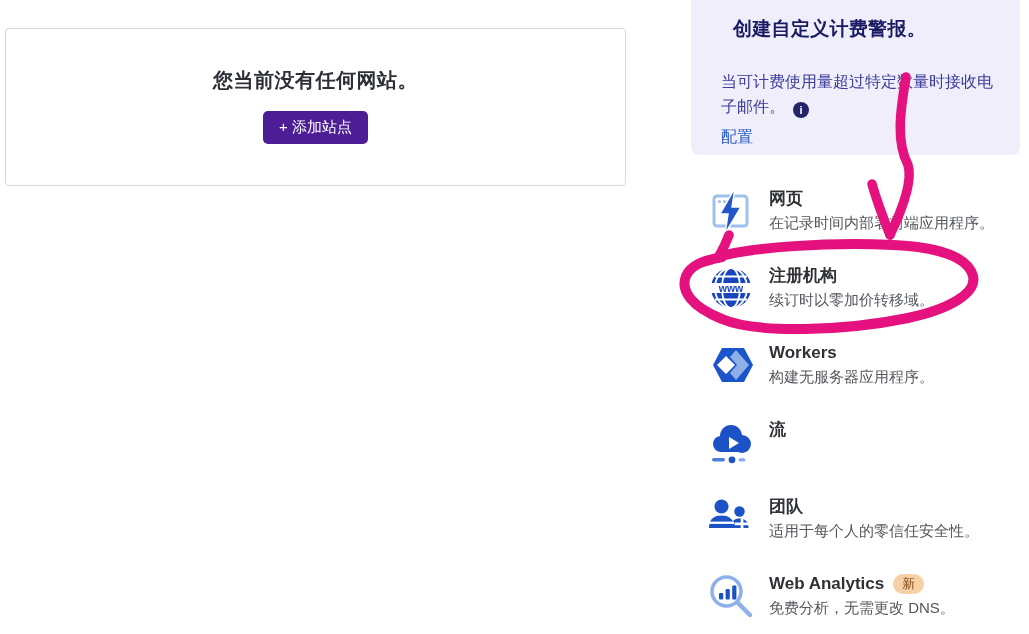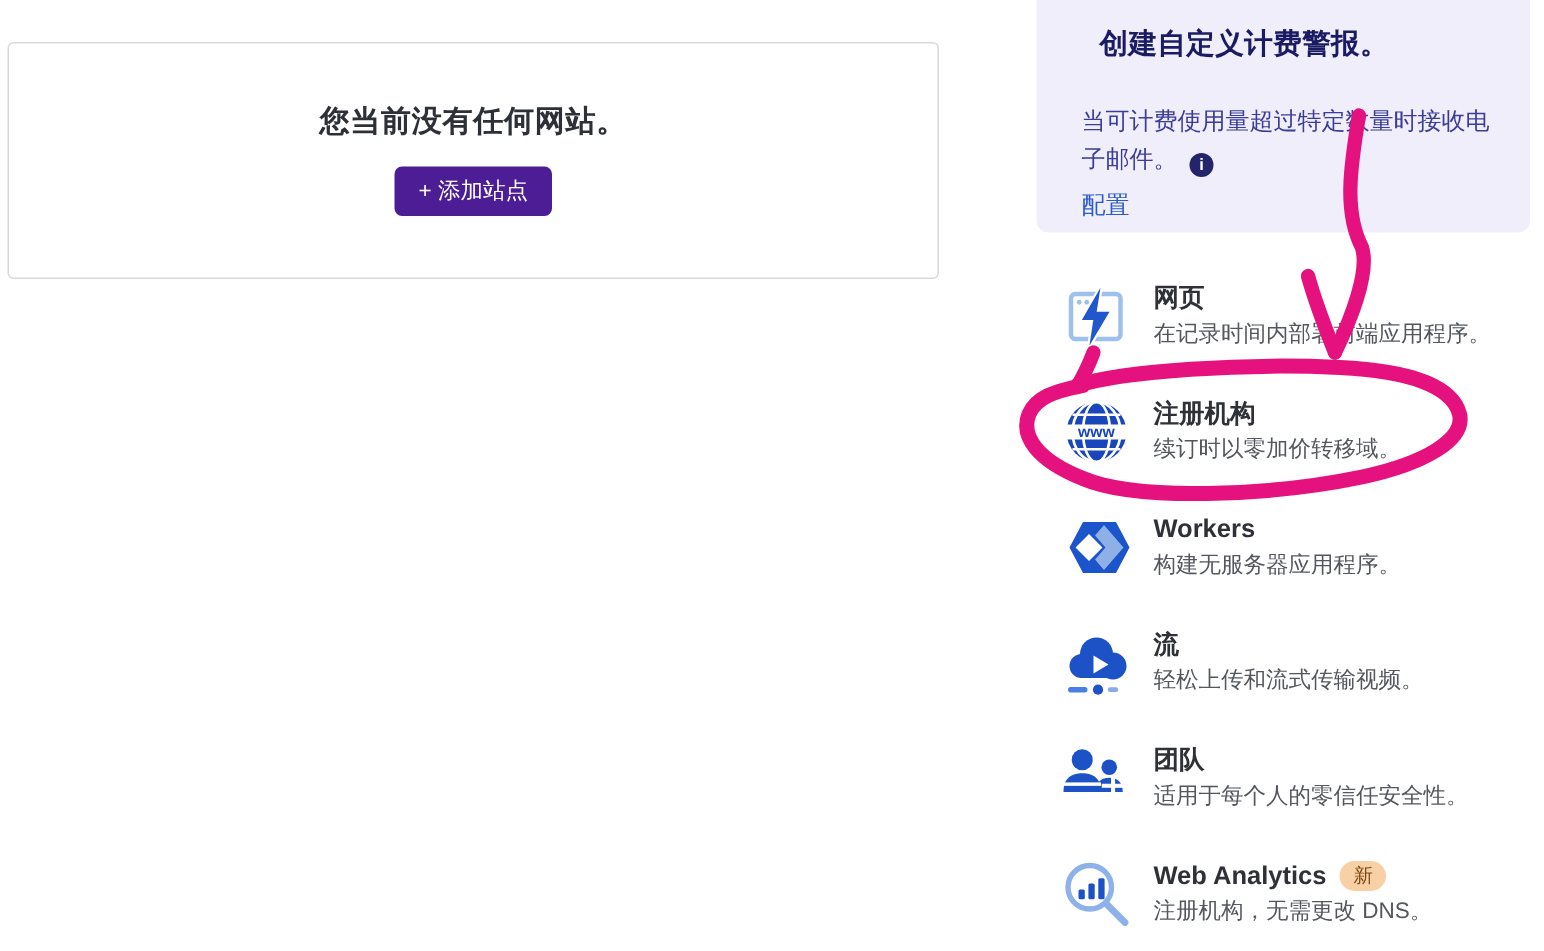--- a/index.html
+++ b/index.html
@@ -134,21 +134,20 @@
         <circle cx="35" cy="26" r="9" fill="#1d52c6"></circle>
         <rect x="13" y="25" width="23" height="9" fill="#1d52c6"></rect>
         <polygon points="22,19 32,25 22,31" fill="#ffffff"></polygon>
         <rect x="5" y="40" width="13" height="3.6" rx="1.8" fill="#4a7fe0"></rect>
         <circle cx="25" cy="41.8" r="3.4" fill="#1d52c6"></circle>
         <rect x="31.5" y="40.2" width="7" height="3.2" rx="1.6" fill="#88abe9"></rect>
       </svg>
     </span>
     <span class="p-text">
       <span class="p-title">流</span>
-      <div class="p-desc">轻松上传和流式传输视频。</div>
     </span>
   </div>
 
   <div class="product-row">
     <span class="p-icon">
       <svg width="48" height="48" viewBox="0 0 48 48">
         <circle cx="14.5" cy="11.5" r="7" fill="#1d52c6"></circle>
         <path d="M2,33 C2,23.5 7.5,20.5 14.5,20.5 C21.5,20.5 27,23.5 27,33 Z" fill="#1d52c6"></path>
         <circle cx="32.5" cy="16.5" r="5.2" fill="#1d52c6"></circle>
         <path d="M23.5,33 C23.5,26 27.5,23.5 32.5,23.5 C37.5,23.5 41.5,26 41.5,33 Z" fill="#1d52c6"></path>
@@ -171,21 +170,21 @@
         <rect x="12" y="21" width="4.2" height="6.5" rx="1" fill="#1d52c6"></rect>
         <rect x="18.6" y="17" width="4.2" height="10.5" rx="1" fill="#1d52c6"></rect>
         <rect x="25.2" y="13.5" width="4.2" height="14" rx="1" fill="#1d52c6"></rect>
       </svg>
     </span>
     <span class="p-text">
       <span class="p-title">
         <span>Web Analytics</span>
         <span class="new-badge">新</span>
       </span>
-      <div class="p-desc">注册机构，无需更改 DNS。</div>
+      <div class="p-desc">免费分析，无需更改 DNS。</div>
     </span>
   </div>
 
 </div>
 
 <svg class="annotation" viewBox="0 0 1029 634">
   <g fill="none" stroke="#e5117e" stroke-linecap="round" stroke-linejoin="round">
     <path stroke-width="9.5" d="M906,77 C900,112 896,142 908,165 C913,181 901,212 890,235"></path>
     <path stroke-width="9.5" d="M872,184 C877,202 884,220 890,235"></path>
     <path stroke-width="9.5" d="M729,235 C726,243 722,251 718,258"></path>

